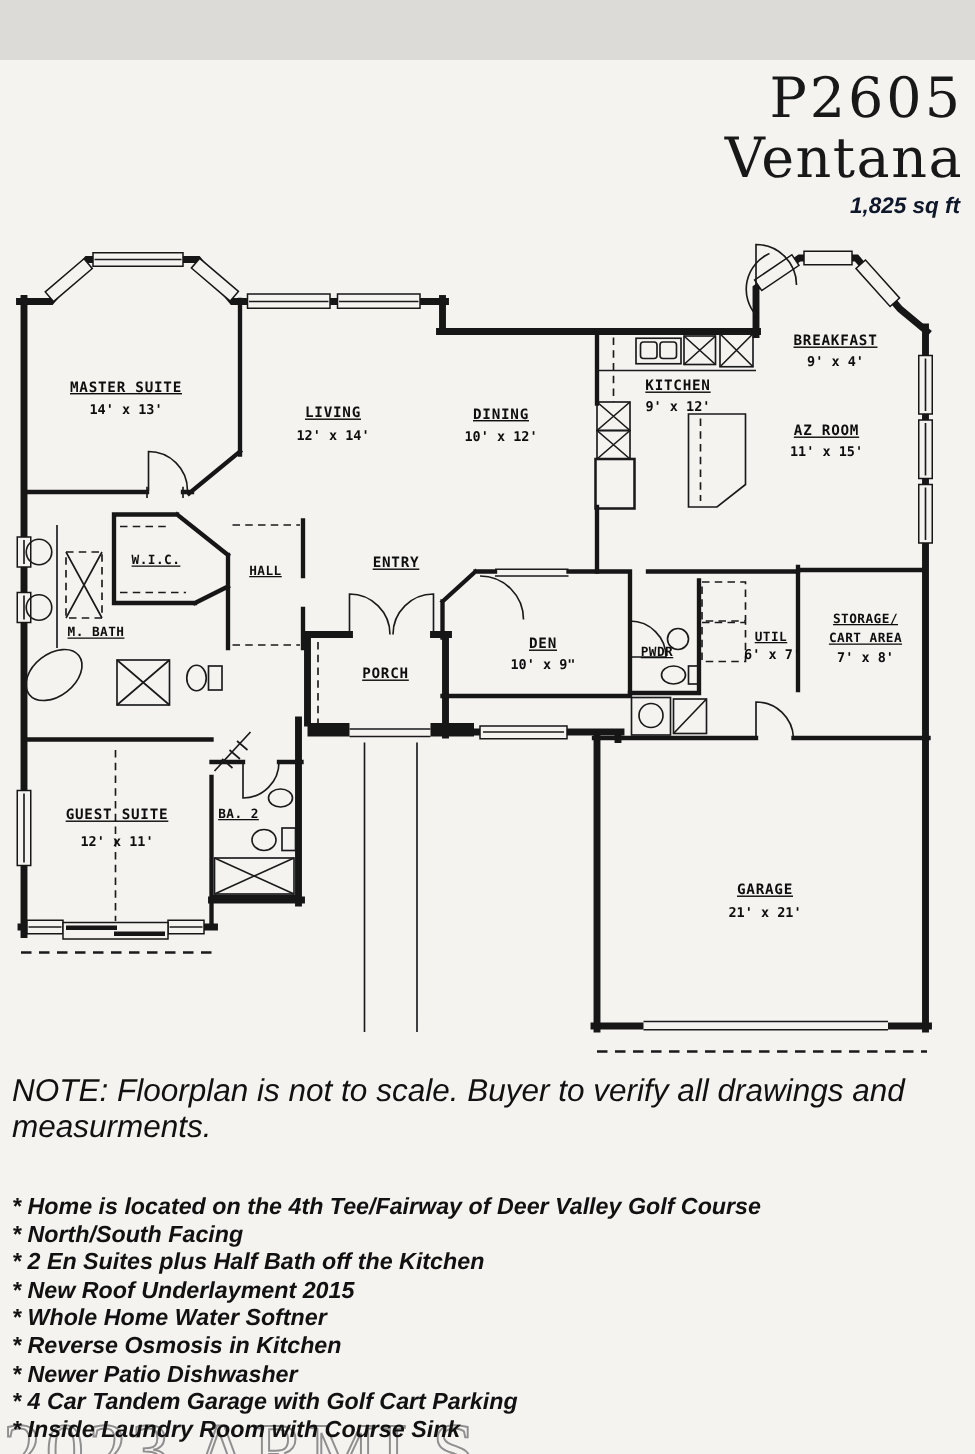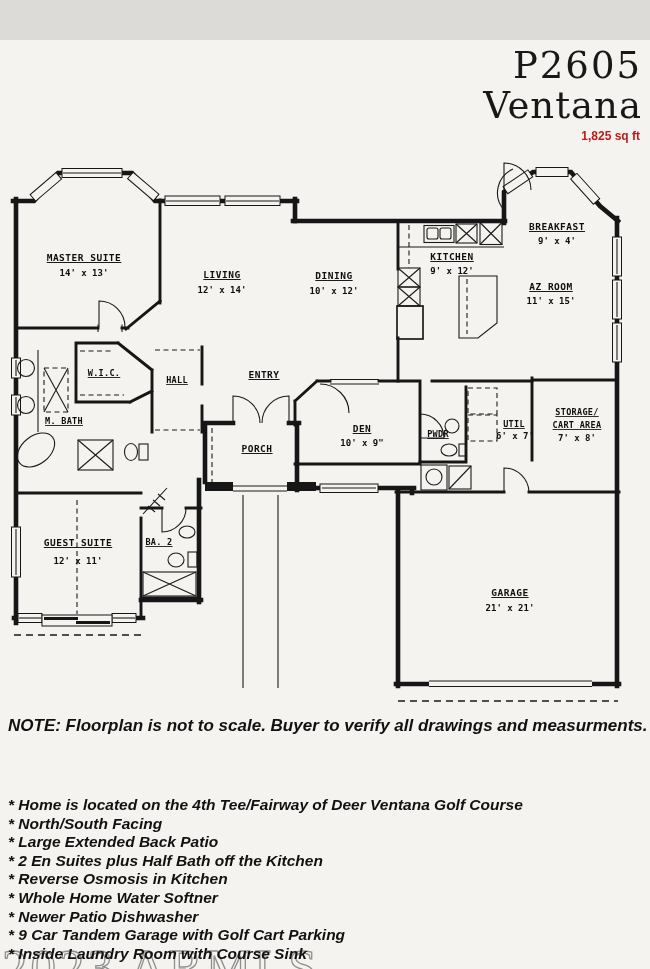--- a/index.html
+++ b/index.html
@@ -2,39 +2,39 @@
 <html><head>
 <meta charset="utf-8">
 <style>
   html,body{margin:0;padding:0;background:#dddbd7;}
   .page{position:relative;width:650px;height:969px;background:#f4f3f0;overflow:hidden;
         font-family:"Liberation Sans",sans-serif;color:#111;margin-top:40px;}
   
   .hdr{position:absolute;top:4px;right:8px;text-align:right;z-index:3;}
   .plan-no{font-family:"DejaVu Serif",serif;font-size:37px;line-height:44px;letter-spacing:2px;color:#181818;}
   .plan-name{font-family:"DejaVu Serif",serif;font-size:37px;line-height:36px;letter-spacing:1px;color:#181818;}
-  .plan-sqft{font-size:12px;font-weight:bold;margin-top:5px;margin-right:2px;color:#b91c1c;}
+  .plan-sqft{font-size:15px;font-weight:bold;font-style:italic;margin-top:5px;margin-right:2px;color:#0f172a;}
   
   svg.plan{position:absolute;left:0;top:0;z-index:2;}
   .w5{stroke:#161616;stroke-width:4.6;fill:none;stroke-linecap:square;}
   .w3{stroke:#161616;stroke-width:2.9;fill:none;stroke-linecap:square;}
   .tn{stroke:#1a1a1a;stroke-width:1.1;fill:none;}
   .tn2{stroke:#1a1a1a;stroke-width:1.7;fill:none;}
   .dsh{stroke:#1a1a1a;stroke-width:1.1;fill:none;stroke-dasharray:5,3.5;}
   .dsh2{stroke:#1a1a1a;stroke-width:1.7;fill:none;stroke-dasharray:7,5;}
   .win{fill:#f4f3f0;stroke:#161616;stroke-width:1;}
   .wfill{fill:#f4f3f0;stroke:none;}
   .blk{fill:#161616;stroke:none;}
   text.rn{font:bold 9.5px "DejaVu Sans Mono",monospace;letter-spacing:.5px;fill:#0e0e0e;
           text-anchor:middle;text-decoration:underline;}
   text.rs{font:bold 8.5px "DejaVu Sans Mono",monospace;letter-spacing:.3px;fill:#0e0e0e;
           text-anchor:middle;text-decoration:underline;}
   text.dm{font:bold 9px "DejaVu Sans Mono",monospace;fill:#0e0e0e;text-anchor:middle;}
   
-  .note{position:absolute;left:8px;top:676px;font-size:17px;font-weight:bold;font-style:italic;z-index:3;}
+  .note{position:absolute;left:8px;top:676px;font-size:21px;font-weight:normal;font-style:italic;z-index:3;}
   .features{position:absolute;left:8px;top:756px;margin:0;padding:0;list-style:none;z-index:3;}
   .features li{font-size:15.5px;font-weight:bold;font-style:italic;line-height:18.6px;white-space:nowrap;}
   
   svg.wmk{position:absolute;left:0;top:886px;z-index:1;}
   text.wm{font-family:"Liberation Serif",serif;font-size:51px;letter-spacing:3px;
           fill:none;stroke:#8f8f8f;stroke-width:1.3px;}
 </style>
 </head>
 <body>
 
@@ -226,24 +226,24 @@
     </g>
   </svg>
 
   <svg class="wmk" width="420" height="80" viewBox="0 0 420 80">
     <text class="wm" x="2" y="58">2023 ARMLS</text>
   </svg>
 
   <div class="note">NOTE: Floorplan is not to scale. Buyer to verify all drawings and measurments.</div>
 
   <ul class="features">
-    <li>* Home is located on the 4th Tee/Fairway of Deer Ventana Golf Course</li>
+    <li>* Home is located on the 4th Tee/Fairway of Deer Valley Golf Course</li>
     <li>* North/South Facing</li>
-    <li>* Large Extended Back Patio</li>
     <li>* 2 En Suites plus Half Bath off the Kitchen</li>
+    <li>* New Roof Underlayment 2015</li>
+    <li>* Whole Home Water Softner</li>
     <li>* Reverse Osmosis in Kitchen</li>
-    <li>* Whole Home Water Softner</li>
     <li>* Newer Patio Dishwasher</li>
-    <li>* 9 Car Tandem Garage with Golf Cart Parking</li>
+    <li>* 4 Car Tandem Garage with Golf Cart Parking</li>
     <li>* Inside Laundry Room with Course Sink</li>
   </ul>
 
 </div>
 
 </body></html>

